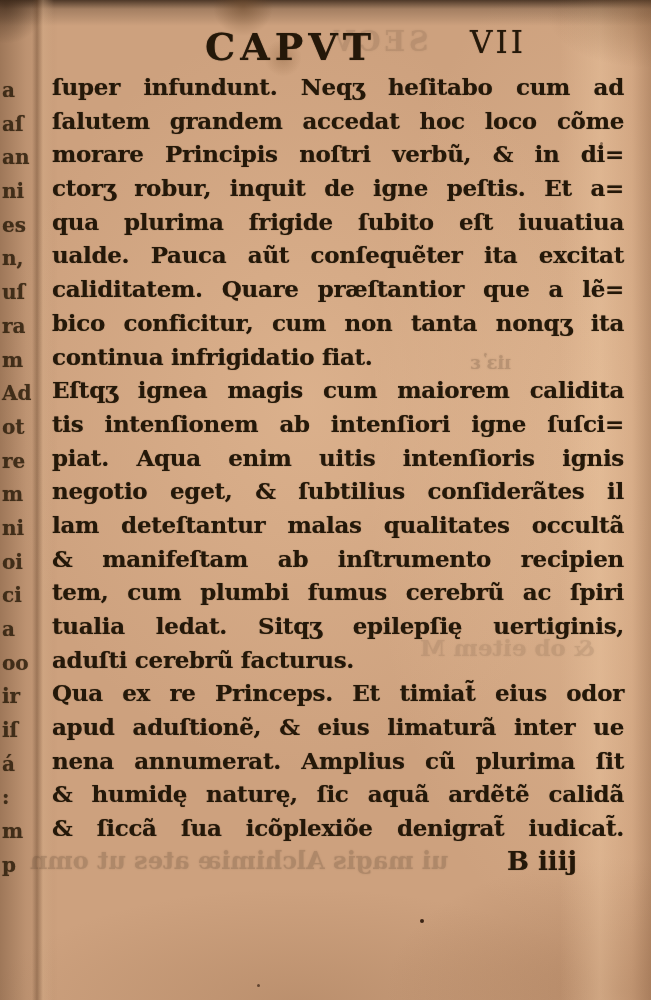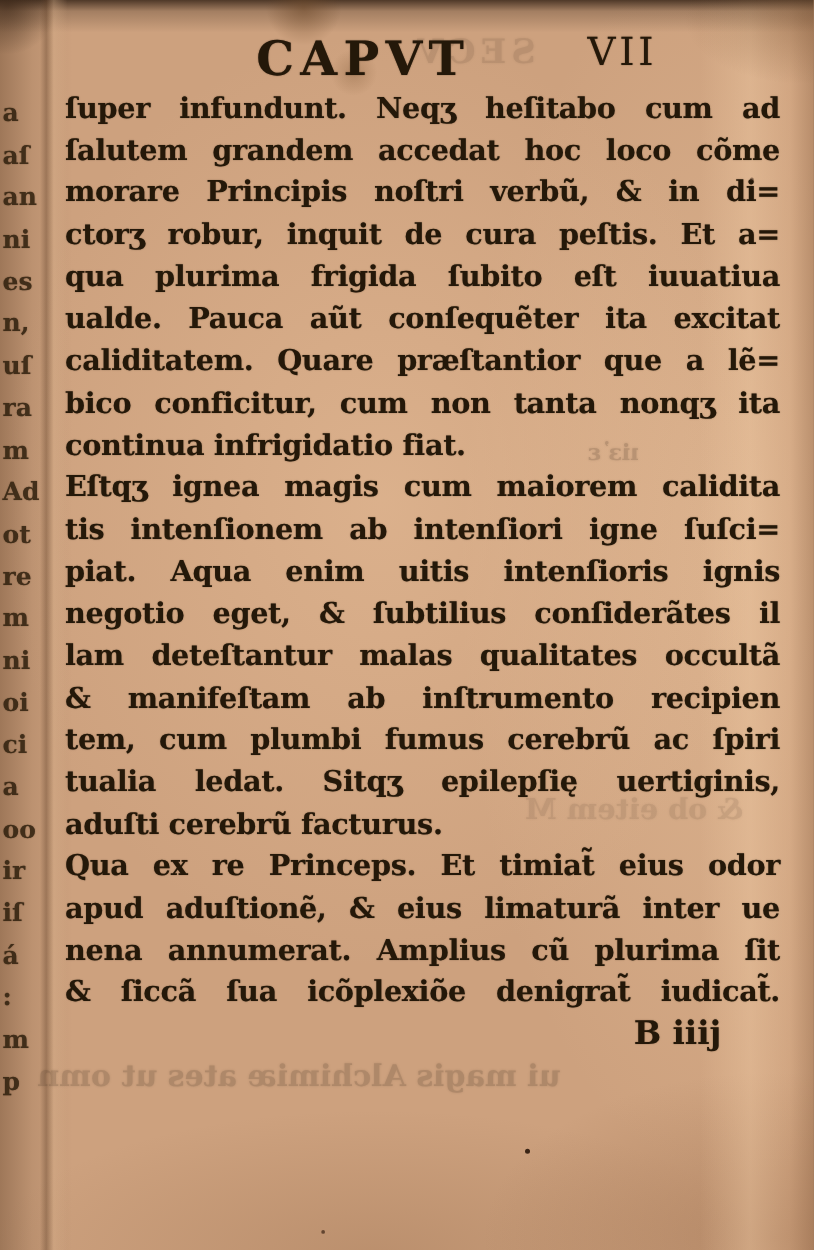--- a/index.html
+++ b/index.html
@@ -111,38 +111,39 @@
 
   <div class="header-row">
     <span class="chapter-label">CAPVT</span>
     <span class="chapter-number">VII</span>
   </div>
 
   <div class="text-block">
     <div class="line">ſuper infundunt. Neqʒ heſitabo cum ad</div>
     <div class="line">ſalutem grandem accedat hoc loco cõme</div>
     <div class="line">morare Principis noſtri verbũ, &amp; in di=</div>
-    <div class="line">ctorʒ robur, inquit de cura peſtis. Et a=</div>
-    <div class="line">qua plurima frigida ſubito eſt iuuatiua</div>
+    <div class="line">ctorʒ robur, inquit de igne peſtis. Et a=</div>
+    <div class="line">qua plurima frigide ſubito eſt iuuatiua</div>
     <div class="line">ualde. Pauca aũt conſequẽter ita excitat</div>
     <div class="line">caliditatem. Quare præſtantior que a lẽ=</div>
     <div class="line">bico conficitur, cum non tanta nonqʒ ita</div>
     <div class="line short">continua infrigidatio fiat.</div>
     <div class="line">Eſtqʒ ignea magis cum maiorem calidita</div>
     <div class="line">tis intenſionem ab intenſiori igne ſuſci=</div>
     <div class="line">piat.  Aqua enim uitis intenſioris ignis</div>
     <div class="line">negotio eget, &amp; ſubtilius conſiderãtes il</div>
     <div class="line">lam deteſtantur malas qualitates occultã</div>
     <div class="line">&amp; manifeſtam ab inſtrumento recipien</div>
     <div class="line">tem, cum plumbi fumus cerebrũ ac ſpiri</div>
     <div class="line">tualia ledat.  Sitqʒ epilepſię uertiginis,</div>
     <div class="line short">aduſti cerebrũ facturus.</div>
     <div class="line">Qua ex re Princeps. Et timiat̃ eius odor</div>
     <div class="line">apud aduſtionẽ, &amp; eius limaturã inter ue</div>
     <div class="line">nena annumerat. Amplius cũ plurima ſit</div>
+    <div class="line">&amp; humidę naturę, ſic aquã ardẽtẽ calidã</div>
     <div class="line">&amp; ſiccã ſua icõplexiõe denigrat̃ iudicat̃.</div>
     <div class="signature">B iiij</div>
   </div>
 
   <div class="speck s1"></div>
   <div class="speck s2"></div>
   <div class="speck s3"></div>
 
 </div>
 

